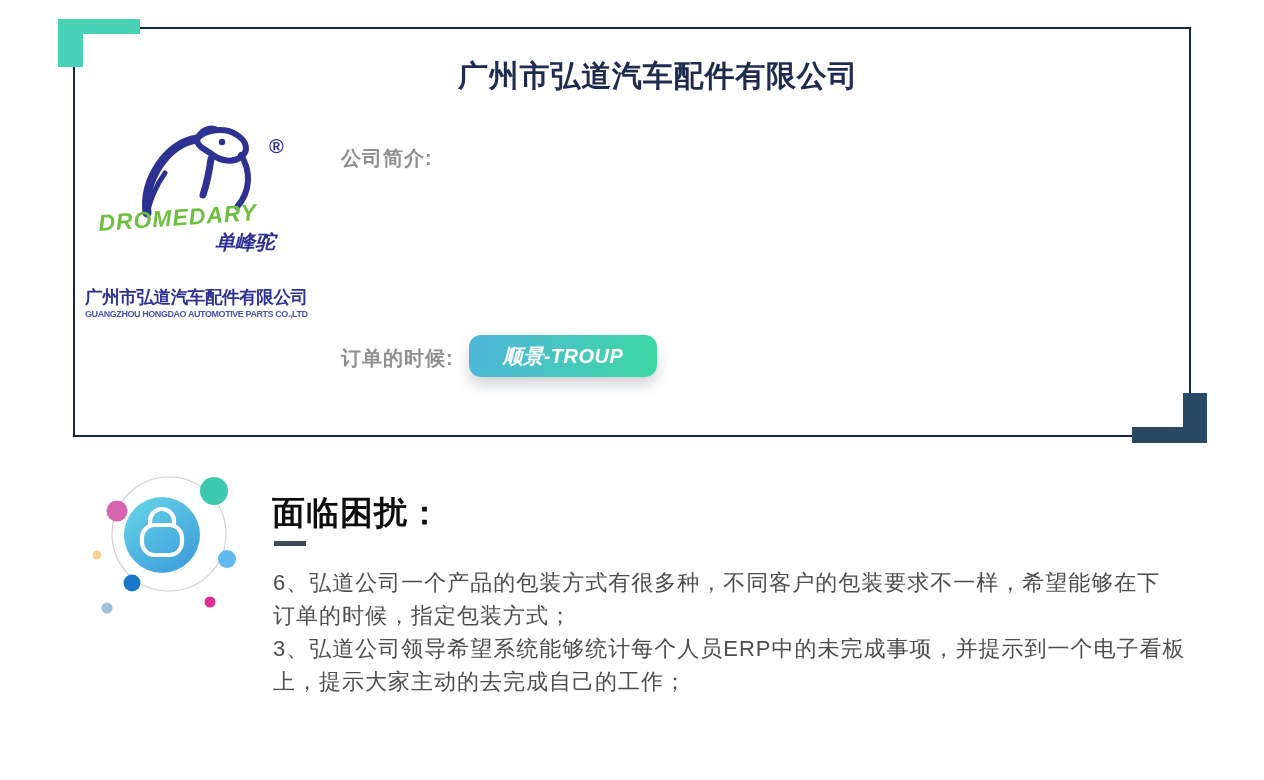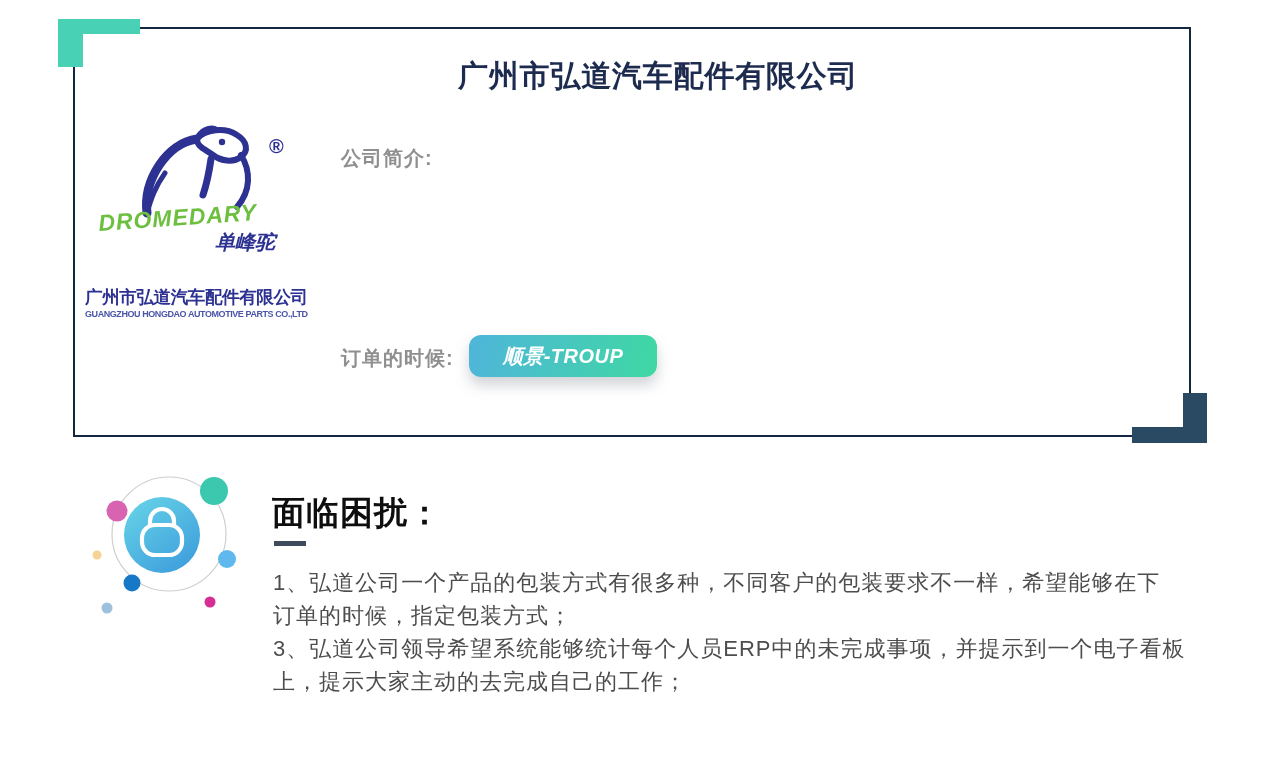--- a/index.html
+++ b/index.html
@@ -115,17 +115,17 @@
   <circle cx="149" cy="97" r="9" fill="#5fb8ee"></circle>
   <circle cx="54" cy="121" r="8.5" fill="#1778c8"></circle>
   <circle cx="132" cy="140" r="5.5" fill="#d62e93"></circle>
   <circle cx="29" cy="146" r="5.5" fill="#9fc0dd"></circle>
 </svg>
 
 <h2 class="troubles-heading">面临困扰：</h2>
 <div class="heading-dash"></div>
 
 <div class="troubles-list">
-  <div class="trouble-item">1、弘道公司一个产品的包装方式有很多种，不同客户的包装要求不一样，希望能够在下
+  <div class="trouble-item">6、弘道公司一个产品的包装方式有很多种，不同客户的包装要求不一样，希望能够在下
 订单的时候，指定包装方式；</div>
   <div class="trouble-item">3、弘道公司领导希望系统能够统计每个人员ERP中的未完成事项，并提示到一个电子看板
 上，提示大家主动的去完成自己的工作；</div>
 </div>
 
 </body></html>

